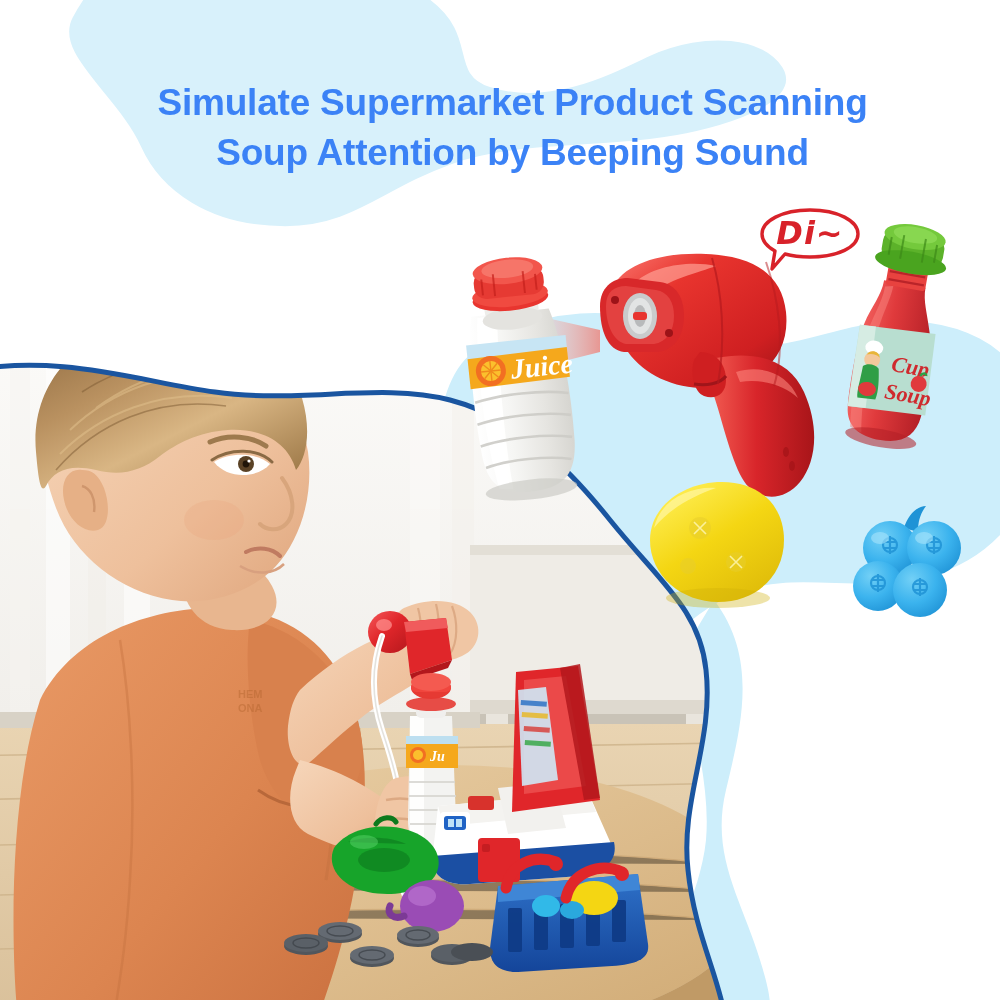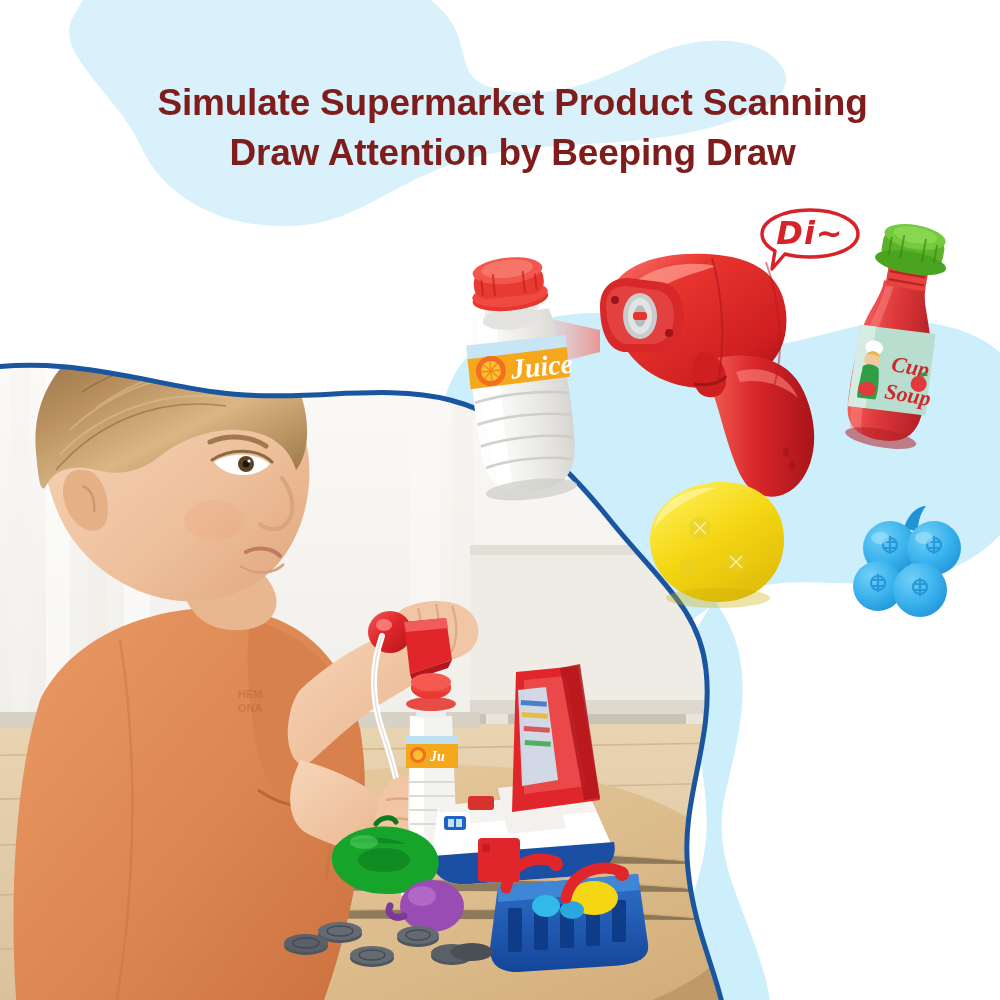--- a/index.html
+++ b/index.html
@@ -10,21 +10,21 @@
   #stage{position:relative;width:1000px;height:1000px;overflow:hidden;background:#ffffff;}
   .layer{position:absolute;top:0;left:0;width:1000px;height:1000px;}
   svg.layer{display:block;}
 
   
   #headline{
     position:absolute;left:0;top:78px;width:1000px;text-align:center;
     z-index:40;pointer-events:none;
   }
   #headline .hl-line{
-    display:block;color:#7f1d1d;font-weight:bold;
+    display:block;color:#3b82f6;font-weight:bold;
     font-size:37px;line-height:50px;letter-spacing:-0.2px;
     font-family:"Liberation Sans","DejaVu Sans",sans-serif;
     margin-left:25px;
   }
 
   
   #bubble{position:absolute;left:758px;top:207px;width:104px;height:66px;z-index:60;}
   #bubble .btxt{
     position:absolute;left:0;top:0;width:104px;height:52px;
     display:flex;align-items:center;justify-content:center;
@@ -599,16 +599,16 @@
     <svg width="104" height="66" viewBox="0 0 104 66" style="position:absolute;left:0;top:0;">
       <path d="M 52,3 C 80,3 100,14 100,27 C 100,40 80,50 52,50
                C 42,50 34,49 27,47 L 14,62 L 17,44
                C 8,39 4,33 4,27 C 4,14 24,3 52,3 Z" fill="#ffffff" stroke="#d8222a" stroke-width="3.4" stroke-linejoin="round"></path>
     </svg>
     <span class="btxt">Di~</span>
   </div>
 
   <div id="headline">
     <span class="hl-line">Simulate Supermarket Product Scanning</span>
-    <span class="hl-line">Draw Attention by Beeping Draw</span>
+    <span class="hl-line">Soup Attention by Beeping Sound</span>
   </div>
 
 </div>
 
 </body></html>

